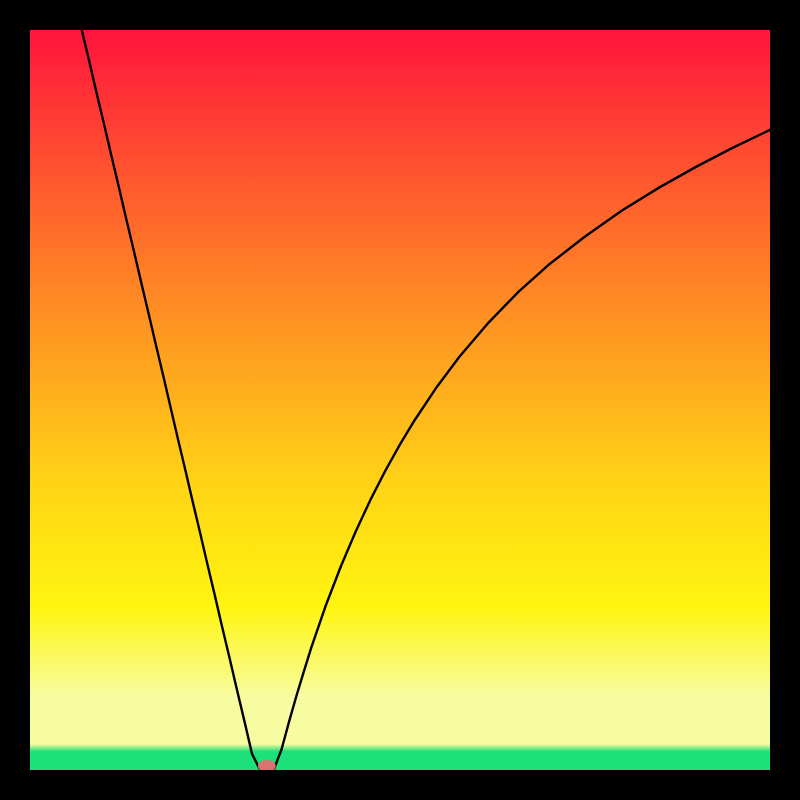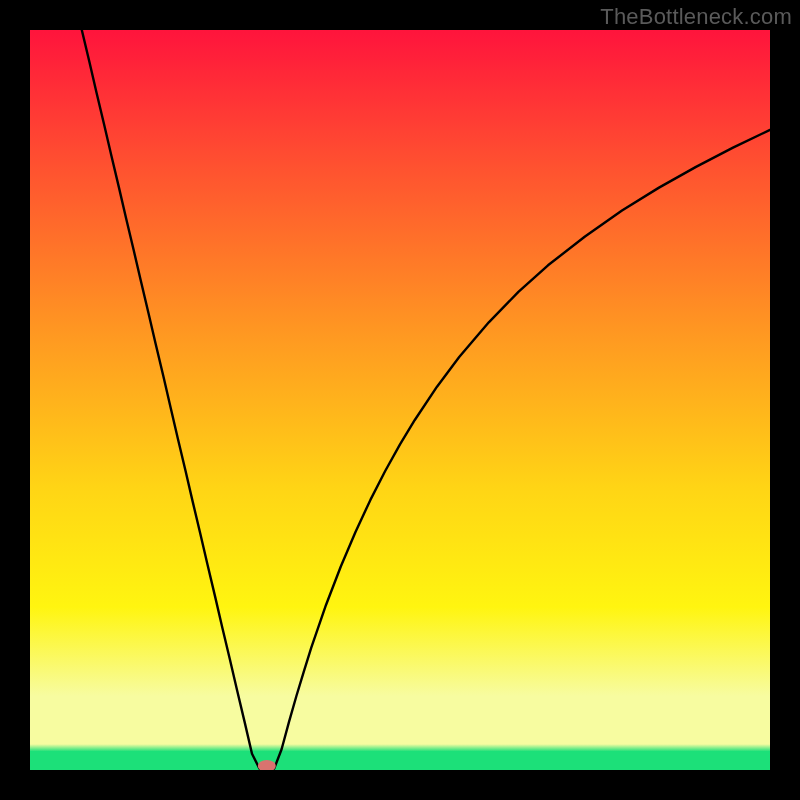--- a/index.html
+++ b/index.html
@@ -33,21 +33,20 @@
     height: 740px;
   }
   svg {
     display: block;
   }
 </style>
 </head>
 <body>
 
 <div class="frame">
-  <div class="watermark">TheBottleneck.com</div>
   <div class="plot-wrap">
     <svg id="plot-svg" width="740" height="740" viewBox="0 0 740 740">
         <defs>
           <linearGradient id="bg-grad" x1="0" y1="0" x2="0" y2="1">
             <stop offset="0%" stop-color="#ff143c"></stop>
             <stop offset="18%" stop-color="#ff5030"></stop>
             <stop offset="40%" stop-color="#ff9522"></stop>
             <stop offset="62%" stop-color="#ffd515"></stop>
             <stop offset="78%" stop-color="#fff510"></stop>
             <stop offset="90%" stop-color="#f7fca0"></stop>

